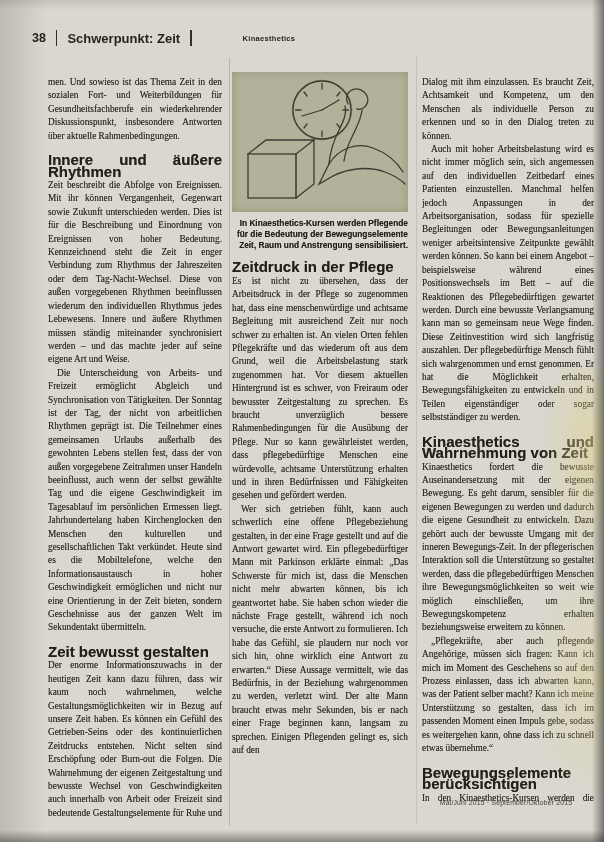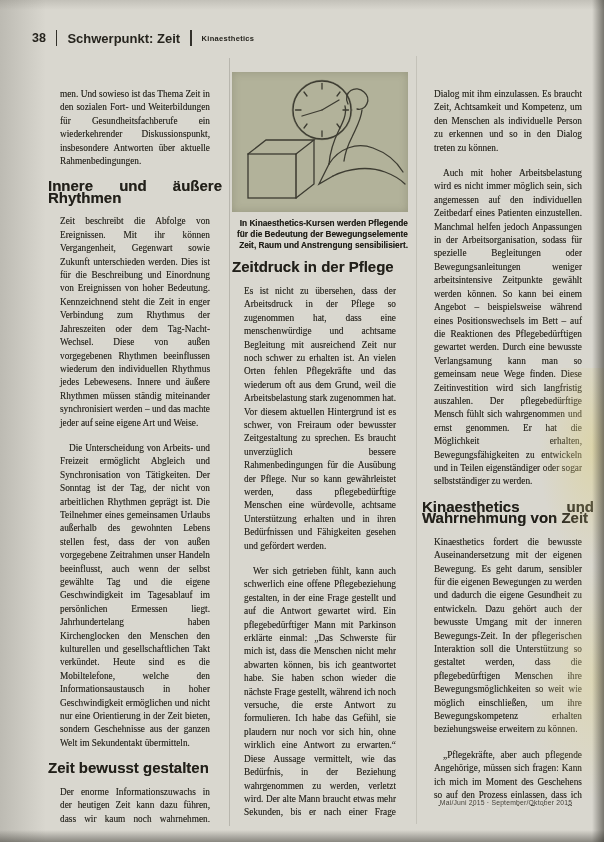--- a/index.html
+++ b/index.html
@@ -23,30 +23,30 @@
     background:radial-gradient(ellipse at 85% 50%,rgba(225,214,150,.45),rgba(225,214,150,0) 70%);pointer-events:none;}
   .crease1{position:absolute;left:229px;top:58px;width:1px;height:768px;background:rgba(70,68,58,.22);pointer-events:none;}
   .crease2{position:absolute;left:416px;top:56px;width:1px;height:768px;background:rgba(70,68,58,.14);pointer-events:none;}
 
   
   .hdr{position:absolute;left:32px;top:30px;display:flex;align-items:center;gap:10px;
     font-family:"Liberation Sans",sans-serif;color:#26241e;}
   .hdr .num{font-size:12.5px;font-weight:bold;}
   .hdr .sep{width:1.5px;height:16px;background:#32302a;}
   .hdr .sec{font-size:13px;font-weight:bold;}
-  .hdr .top{font-size:7.5px;font-weight:bold;letter-spacing:.3px;}
+  .hdr .top{font-size:7.5px;font-weight:bold;letter-spacing:.3px;margin-left:41px;}
 
   
   .col{position:absolute;color:#2b2922;font-size:9.3px;line-height:13.4px;
     text-align:justify;overflow:hidden;
     text-shadow:0 0 .6px rgba(45,42,33,.55);filter:blur(.15px);}
   #col1{left:48px;top:76px;width:174px;height:746px;}
   #col2{left:232px;top:72px;width:176px;height:750px;}
   #col3{left:422px;top:76px;width:172px;height:730px;}
-  .col p{margin:12px;}
+  .col p{margin:0;}
   .col p.ind{text-indent:9px;}
   .col h3{margin:11px 0 2px 0;font-family:"Liberation Sans",sans-serif;
     font-size:15px;line-height:11.5px;color:#22201a;}
 
   
   .figure{width:176px;}
   .figure .art{width:176px;height:140px;background:#b2b29a;
     box-shadow:inset 0 0 8px rgba(70,70,50,.25);}
   .figure .cap{margin:6px 0 10px 0;font-family:"Liberation Sans",sans-serif;
     font-weight:bold;font-size:8.3px;line-height:10.8px;text-align:right;color:#1f1e18;}

